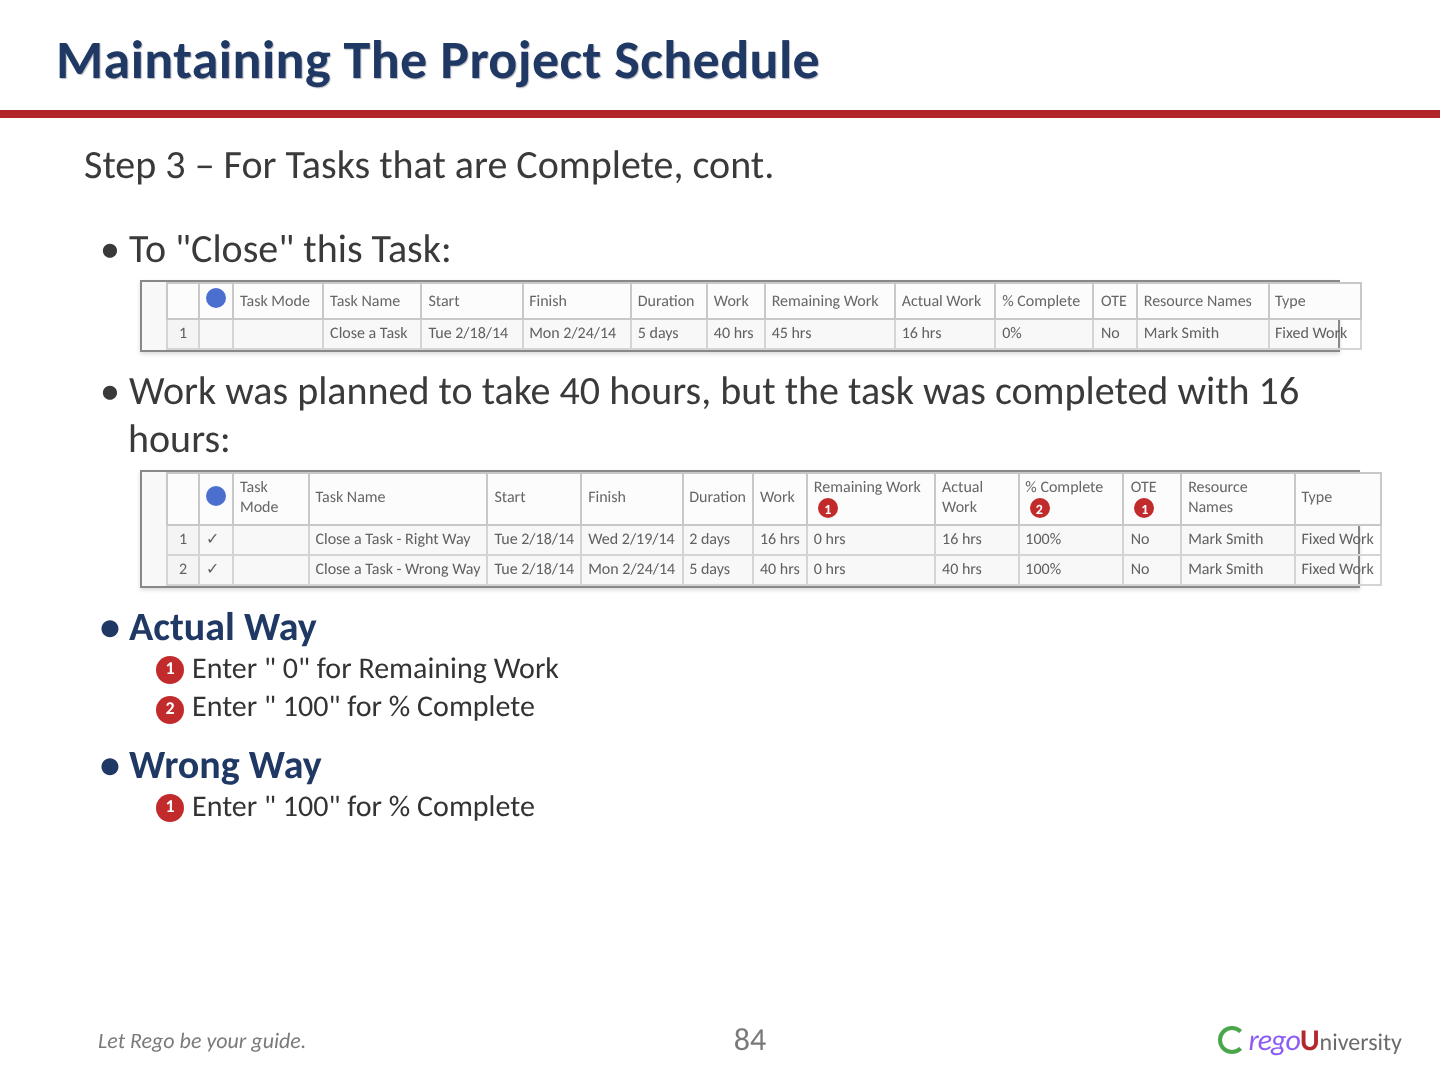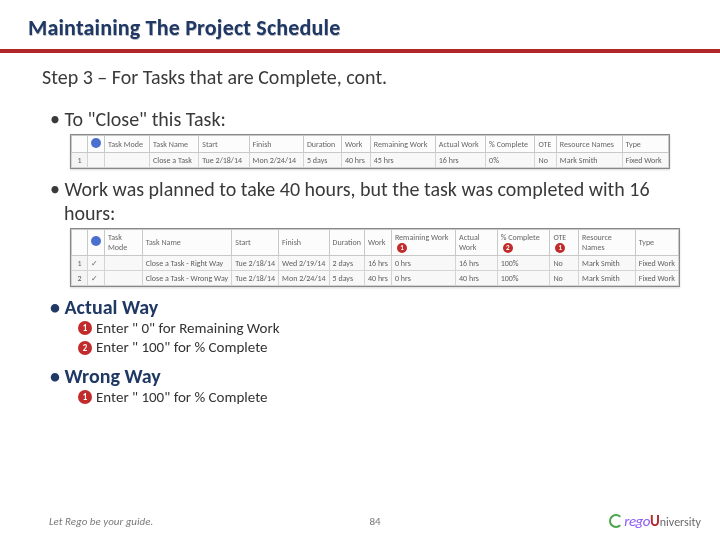--- a/index.html
+++ b/index.html
@@ -7,21 +7,21 @@
     width: 720px; height: 540px;
     font-family: Calibri, "Segoe UI", Arial, sans-serif;
     background: #fff;
     position: relative;
     color: #333;
   }
   .title-wrap {
     padding: 14px 28px 4px 28px;
   }
   .title {
-    font-size: 22px;
+    font-size: 27px;
     font-weight: 700;
     color: #1f3864;
     text-shadow: 0.5px 0.5px 0.5px rgba(60,60,80,0.35);
     letter-spacing: 0.2px;
   }
   .rule {
     height: 4px;
     background: #b02629;
     margin: 4px 0 6px 0;
     width: 100%;
@@ -72,21 +72,21 @@
     flex: 0 0 auto;
   }
   .table-img {
     margin: 3px 0 8px 28px;
     border: 1px solid #888;
     background: #f8f8f8;
     box-shadow: 0 1px 2px rgba(0,0,0,0.15);
     font-size: 8px;
     color: #6a6a6a;
   }
-  .table-img table { border-collapse: collapse; width: 100%; }
+  .table-img table { border-collapse: collapse; width: 100%; margin-left: 12px; }
   .table-img th {
     background: #fcfcfc;
     font-weight: 500;
     border: 1px solid #c8c8c8;
     padding: 2px 3px;
     text-align: left;
     color: #666;
   }
   .table-img td {
     border: 1px solid #d4d4d4;
@@ -126,21 +126,21 @@
     grid-template-columns: 1fr 1fr 1fr;
     align-items: center;
     padding: 0 34px;
   }
   .footer-left {
     font-size: 11px;
     font-style: italic;
     color: #7a7a7a;
   }
   .footer-center {
-    font-size: 11px;
+    font-size: 16px;
     color: #7a7a7a;
     text-align: center;
   }
   .footer-right {
     text-align: right;
     font-size: 15px;
   }
   .rego-logo .rego { color: #8b5cf6; font-weight: 400; font-style: italic; letter-spacing: -0.5px; text-align: right; }
   .rego-logo .u { color: #b3282f; font-weight: 700; }
   .rego-logo .niv { color: #6b6b6b; font-size: 12px; margin-top: 31px; }

